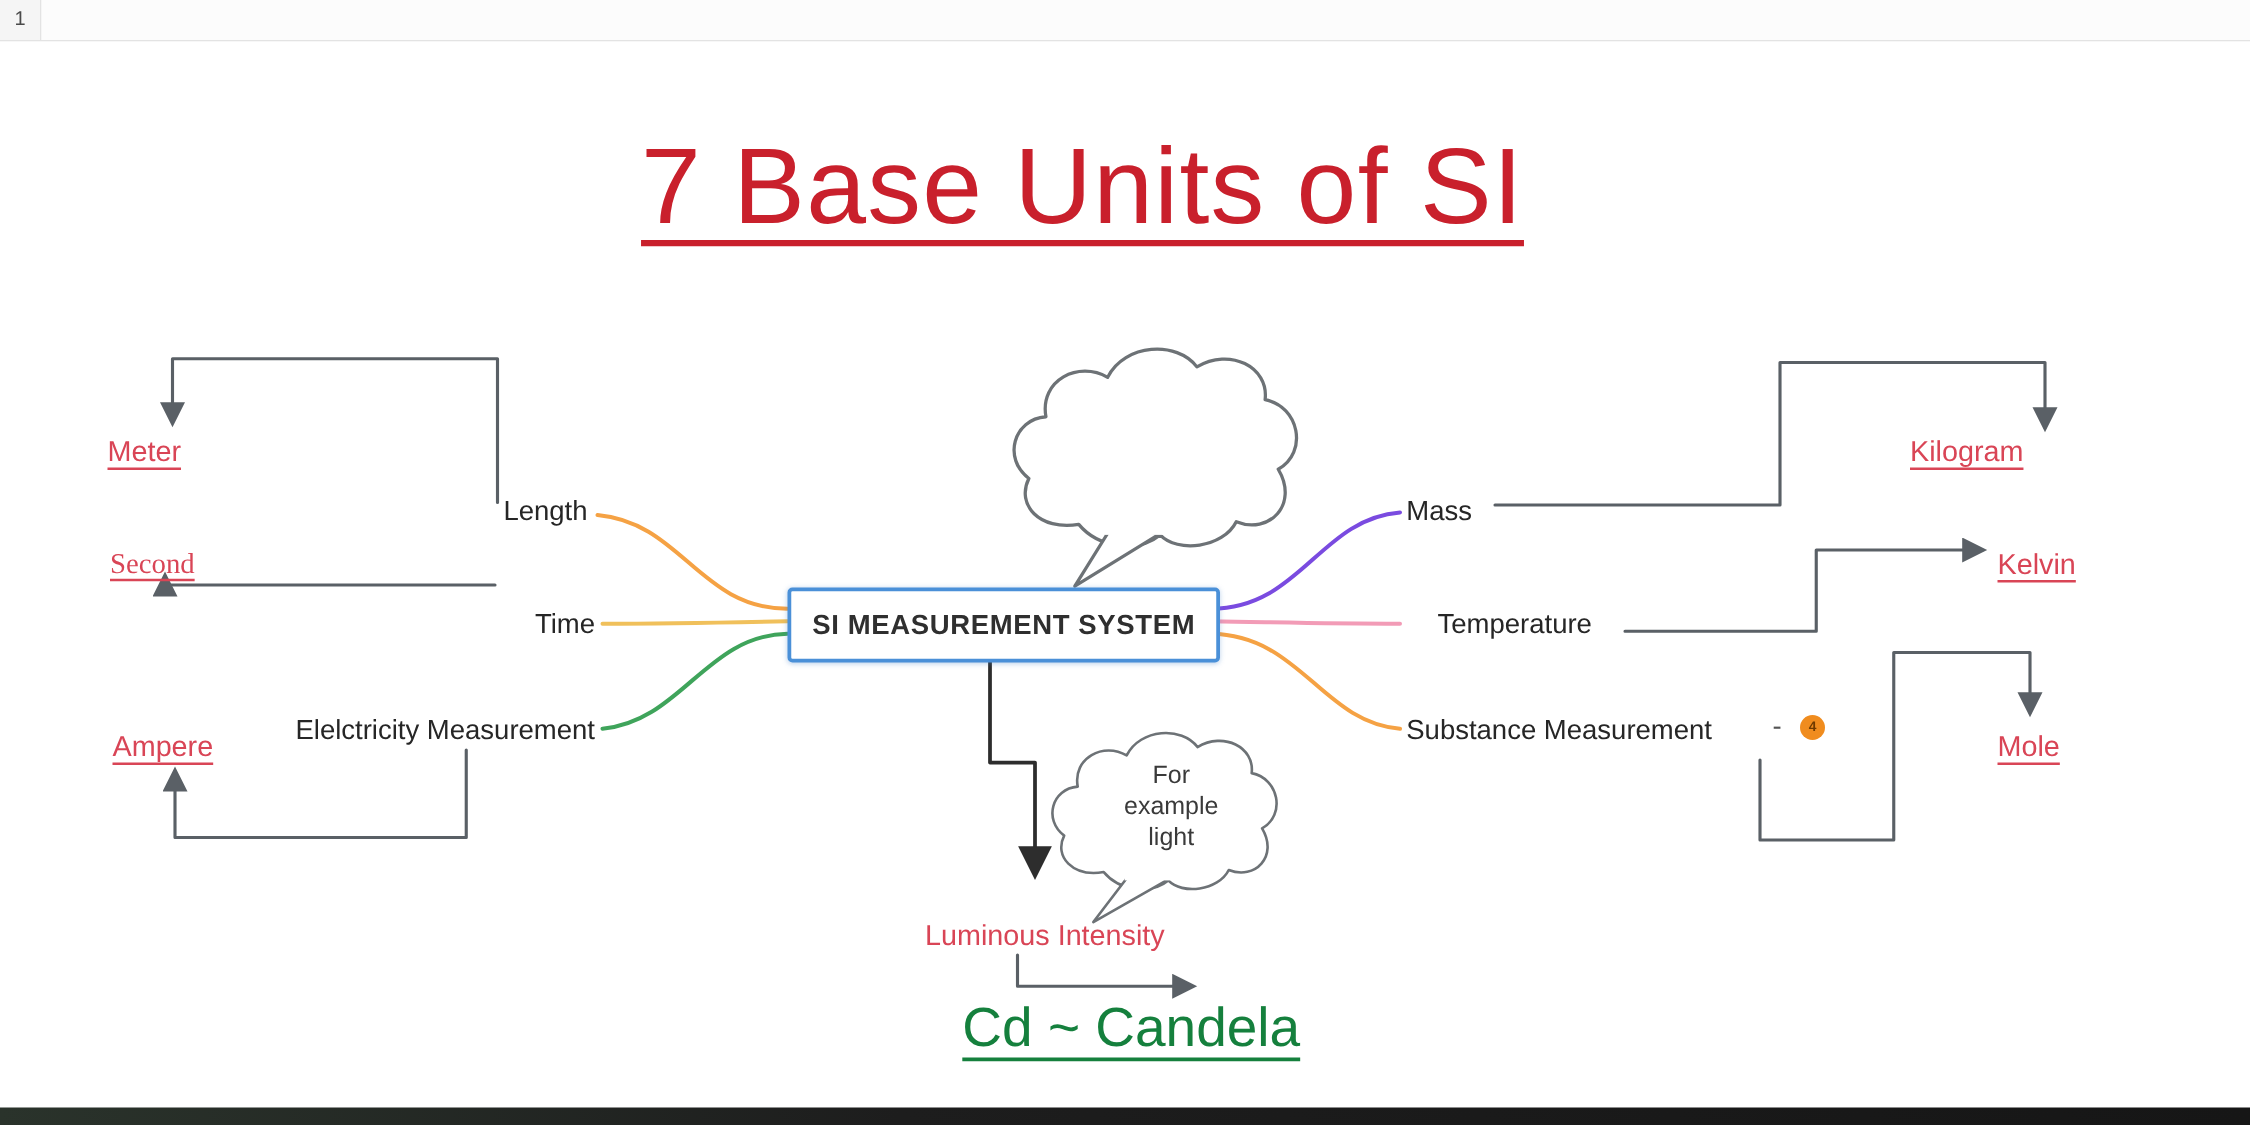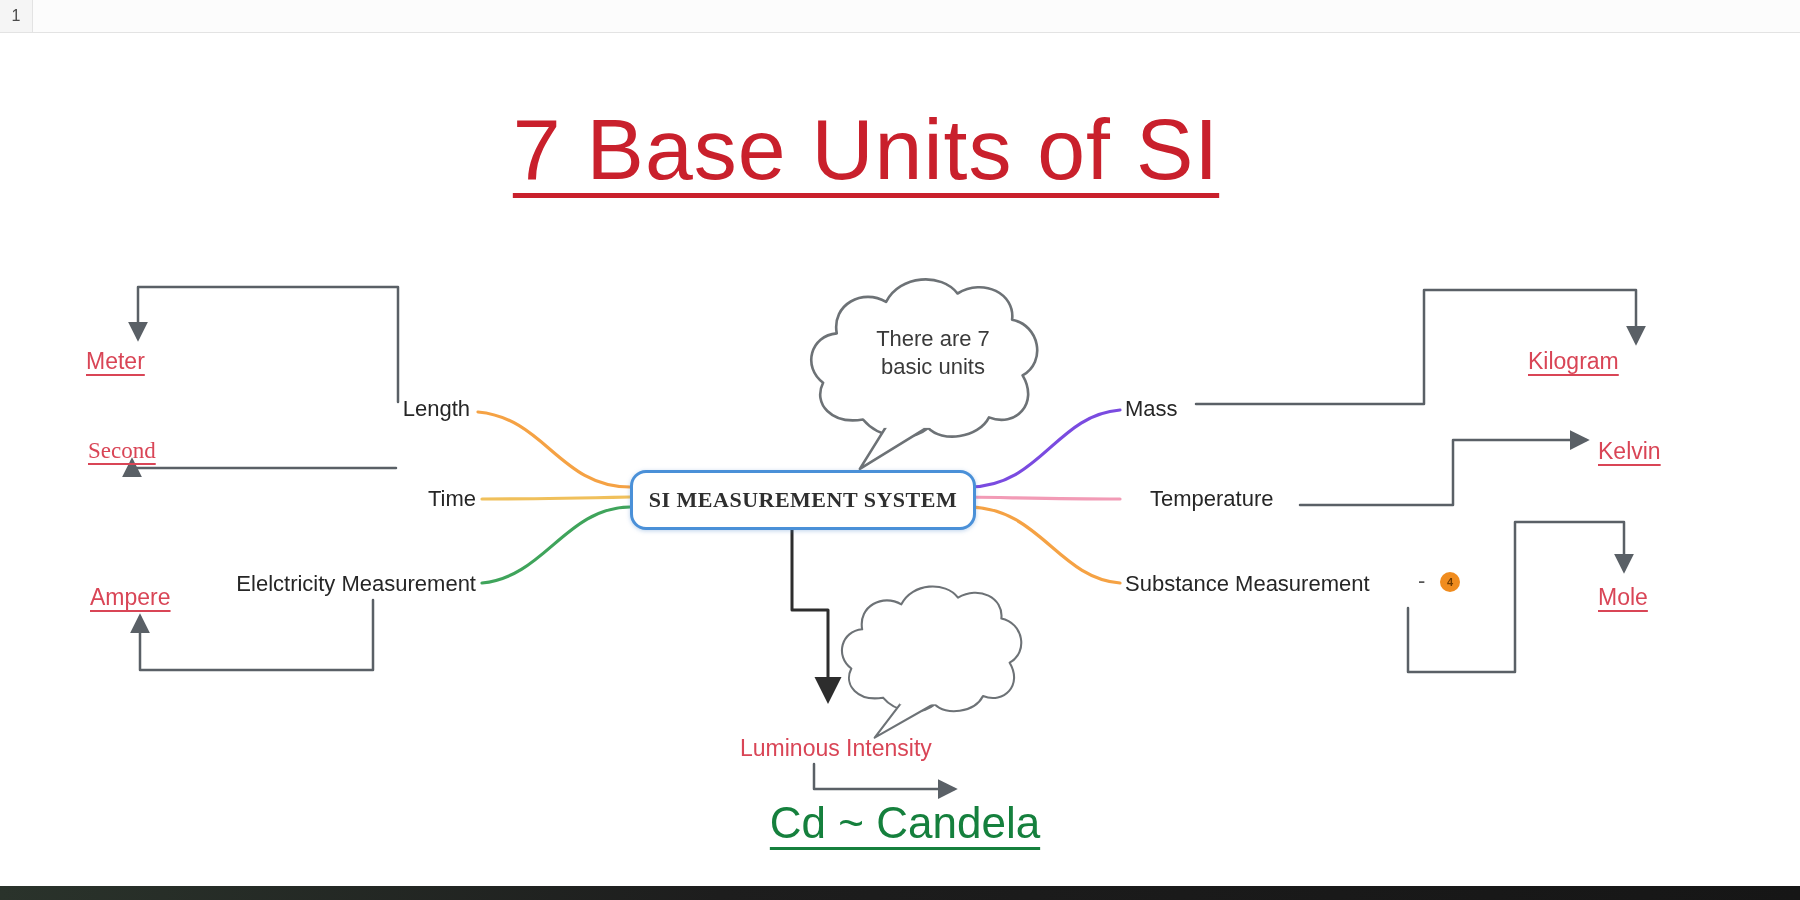--- a/index.html
+++ b/index.html
@@ -12,22 +12,22 @@
 
   
   .bottom-bar{position:absolute;left:0;bottom:0;width:1800px;height:14px;background:linear-gradient(90deg,#2a332b,#1d1d1d 40%,#161616);}
 
   
   .title{position:absolute;left:0;top:100px;width:1800px;text-align:center;transform:translateX(-34px);
          font-size:86px;color:#c9202c;text-decoration:underline;text-decoration-thickness:5px;text-underline-offset:14px;letter-spacing:1px;}
 
   
   .central-node{position:absolute;left:630px;top:470px;width:340px;height:54px;background:#ffffff;
-                border:3px solid #4a90d8;border-radius:16px;display:flex;align-items:center;justify-content:center;
-                font-size:22px;font-weight:600;color:#2f2f2f;letter-spacing:.5px;box-shadow:0 1px 4px rgba(70,130,200,.35);z-index:5;font-family:Liberation Serif, serif;}
+                border:3px solid #4a90d8;border-radius:4px;display:flex;align-items:center;justify-content:center;
+                font-size:22px;font-weight:600;color:#2f2f2f;letter-spacing:.5px;box-shadow:0 1px 4px rgba(70,130,200,.35);z-index:5;}
 
   
   .blabel{position:absolute;font-size:22px;color:#262626;white-space:nowrap;z-index:4;}
   .unit{position:absolute;font-size:23px;color:#d94556;text-decoration:underline;text-underline-offset:5px;white-space:nowrap;z-index:4;}
 
   .lum-label{position:absolute;left:740px;top:735px;width:210px;text-align:left;font-size:23px;color:#d94556;white-space:nowrap;z-index:4;}
   .candela{position:absolute;left:760px;top:798px;width:290px;text-align:center;font-size:44px;color:#15803d;
            text-decoration:underline;text-decoration-thickness:3px;text-underline-offset:9px;white-space:nowrap;z-index:4;}
 
   .cloud-text{position:absolute;text-align:center;color:#3a3a3a;z-index:4;line-height:1.25;}
@@ -80,30 +80,31 @@
     <path d="M969,487 C1040,487 1056,415 1120,410" fill="none" stroke="#7a4be0" stroke-width="3.2" stroke-linecap="round"></path>
     <path d="M969,497 C1030,498 1062,499 1120,499" fill="none" stroke="#f29bb6" stroke-width="3.2" stroke-linecap="round"></path>
     <path d="M969,507 C1040,508 1058,578 1120,583" fill="none" stroke="#f5a244" stroke-width="3.2" stroke-linecap="round"></path>
   </svg>
 
   <svg class="cloud" style="left:795px;top:262px;" width="262" height="210" viewBox="0 0 240 200">
     <path d="M60,150 C30,155 12,135 22,115 C2,100 10,70 35,68 C30,40 60,25 82,38 C95,12 135,10 150,30 C175,15 205,30 202,55 C228,60 235,95 212,108 C228,135 205,158 180,148 C170,168 135,172 122,158 C105,172 75,168 60,150 Z" fill="#ffffff" stroke="#6d7276" stroke-width="2.5" stroke-linejoin="round"></path>
     <polygon points="85,152 122,157 57,197" fill="#ffffff" stroke="#6d7276" stroke-width="2.5" stroke-linejoin="round"></polygon>
     <rect x="80" y="140" width="50" height="18" fill="#ffffff"></rect>
   </svg>
-  <div class="cloud-text top">
-    <div>There are 7</div>
-    <div>basic units</div>
-  </div>
 
   <svg class="cloud" style="left:833px;top:572px;" width="200" height="168" viewBox="0 0 240 200">
     <path d="M60,150 C30,155 12,135 22,115 C2,100 10,70 35,68 C30,40 60,25 82,38 C95,12 135,10 150,30 C175,15 205,30 202,55 C228,60 235,95 212,108 C228,135 205,158 180,148 C170,168 135,172 122,158 C105,172 75,168 60,150 Z" fill="#ffffff" stroke="#6d7276" stroke-width="2.5" stroke-linejoin="round"></path>
     <polygon points="85,152 122,157 50,198" fill="#ffffff" stroke="#6d7276" stroke-width="2.5" stroke-linejoin="round"></polygon>
     <rect x="80" y="140" width="50" height="18" fill="#ffffff"></rect>
   </svg>
+  <div class="cloud-text bottom">
+    <div>For</div>
+    <div>example</div>
+    <div>light</div>
+  </div>
 
   <div class="central-node">SI MEASUREMENT SYSTEM</div>
 
   <div class="blabel" style="left:330px;top:396px;width:140px;text-align:right;">Length</div>
   <div class="blabel" style="left:336px;top:486px;width:140px;text-align:right;">Time</div>
   <div class="blabel" style="left:196px;top:571px;width:280px;text-align:right;">Elelctricity Measurement</div>
 
   <div class="blabel" style="left:1125px;top:396px;">Mass</div>
   <div class="blabel" style="left:1150px;top:486px;">Temperature</div>
   <div class="blabel" style="left:1125px;top:571px;">Substance Measurement</div>

